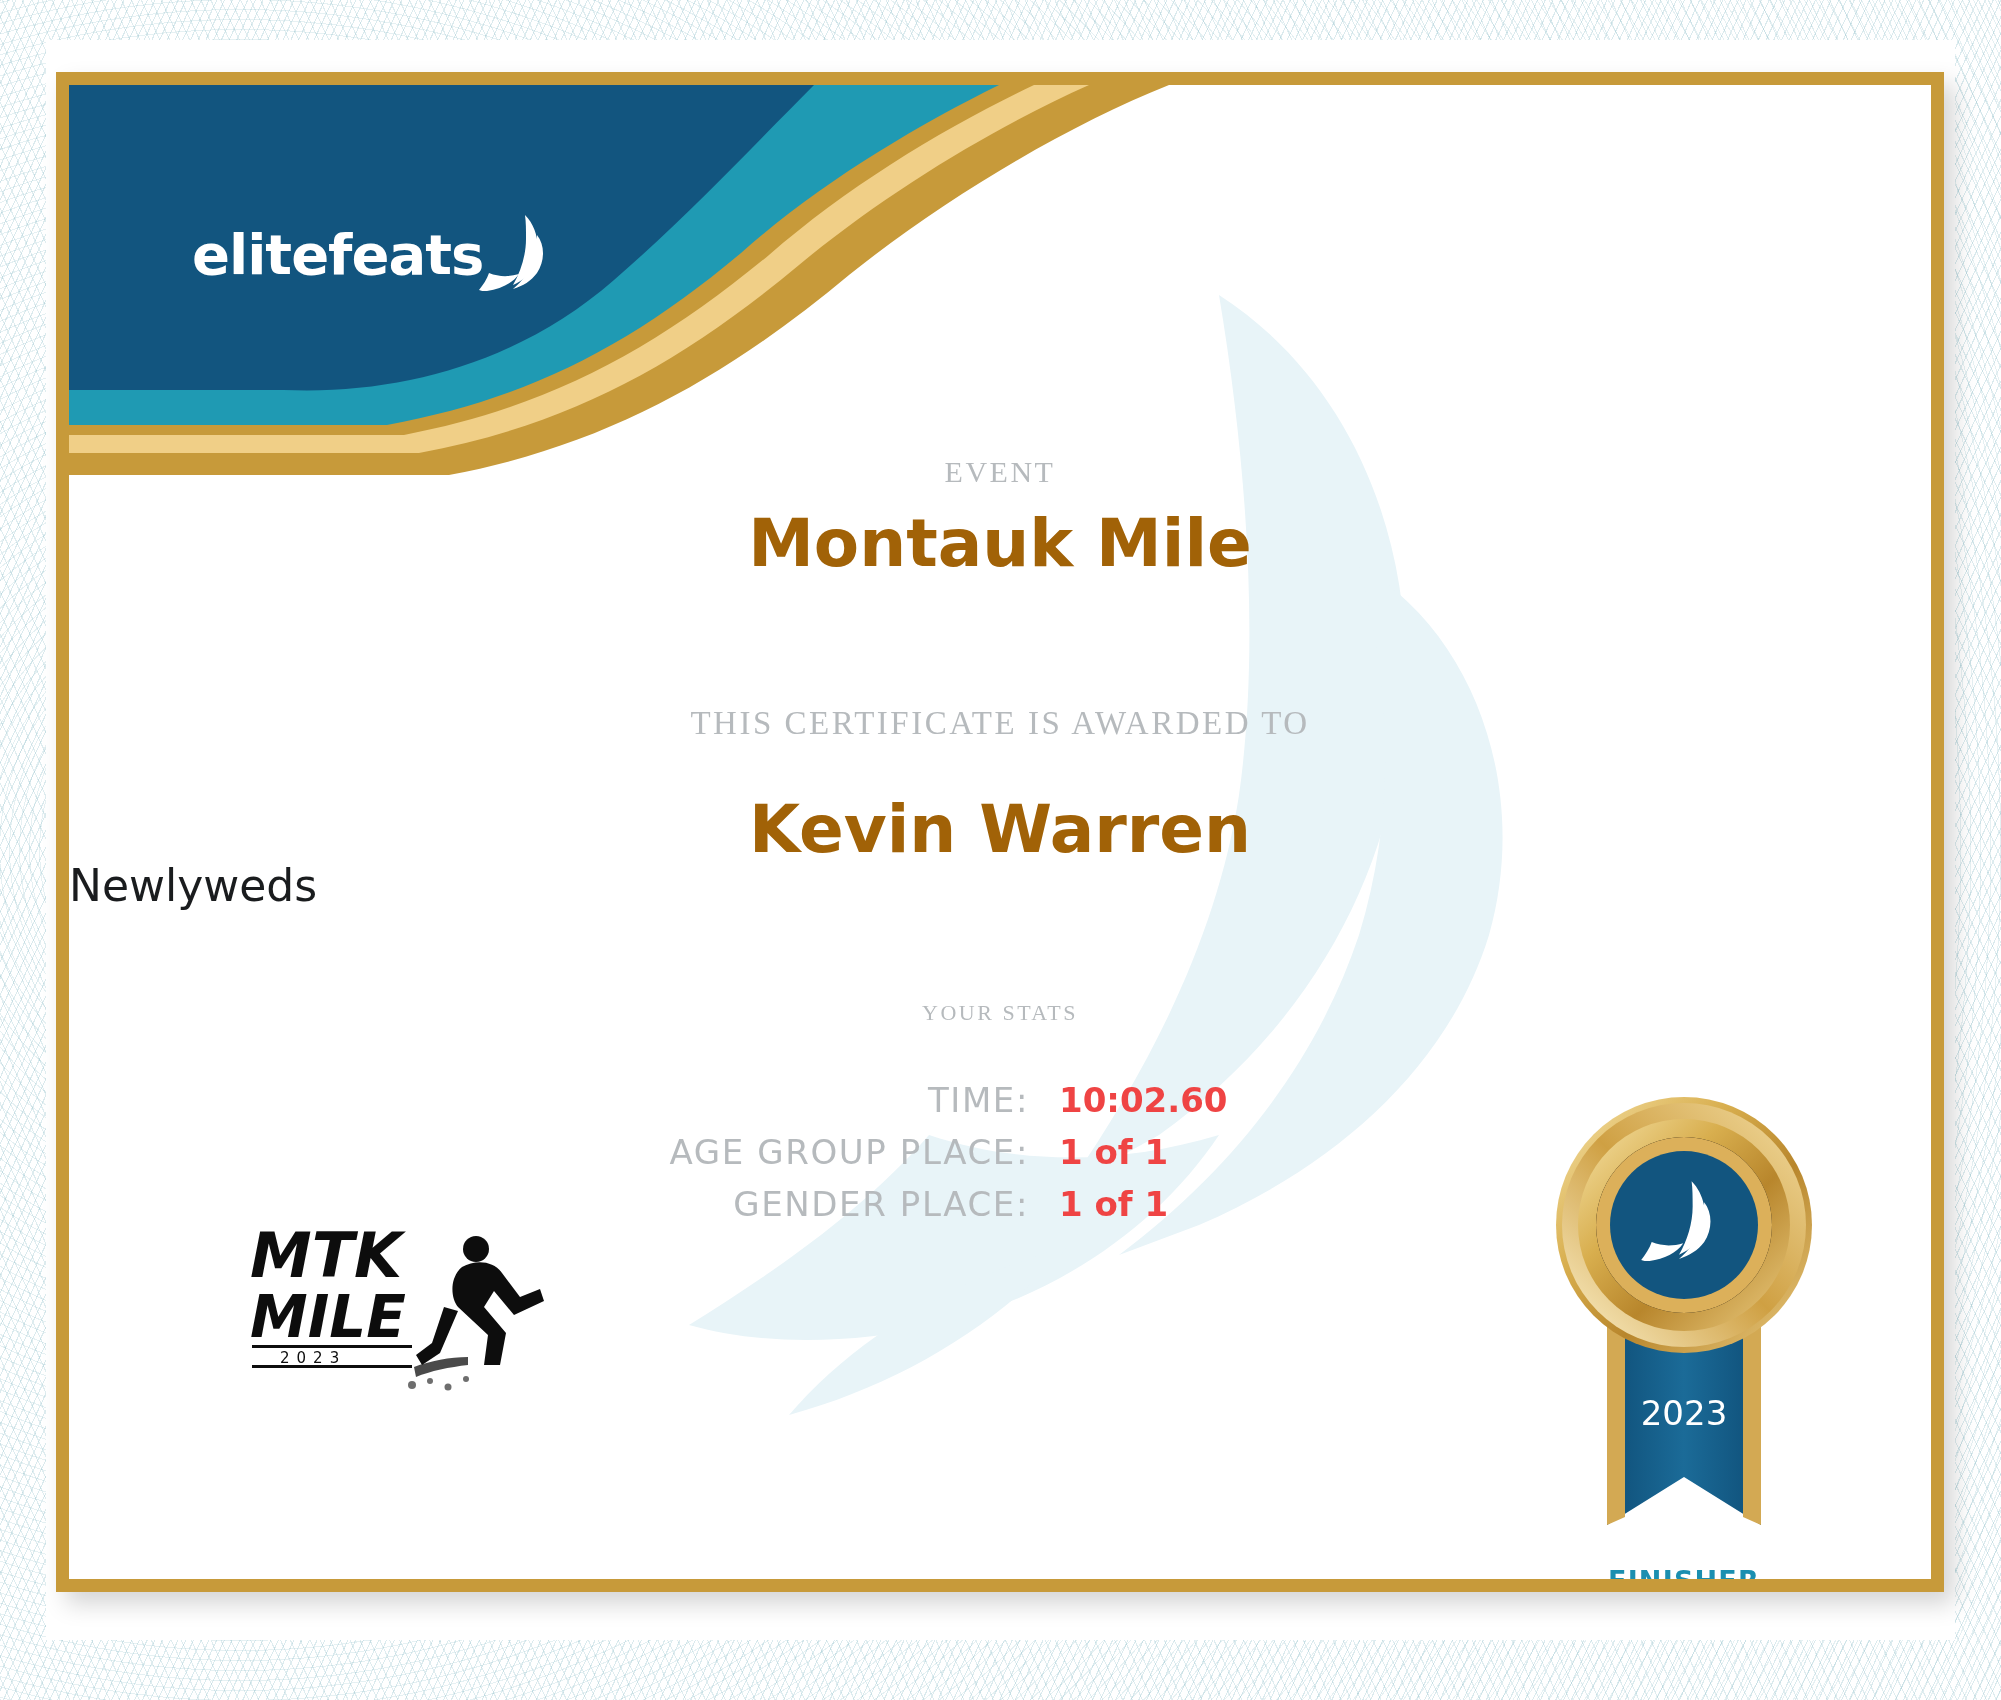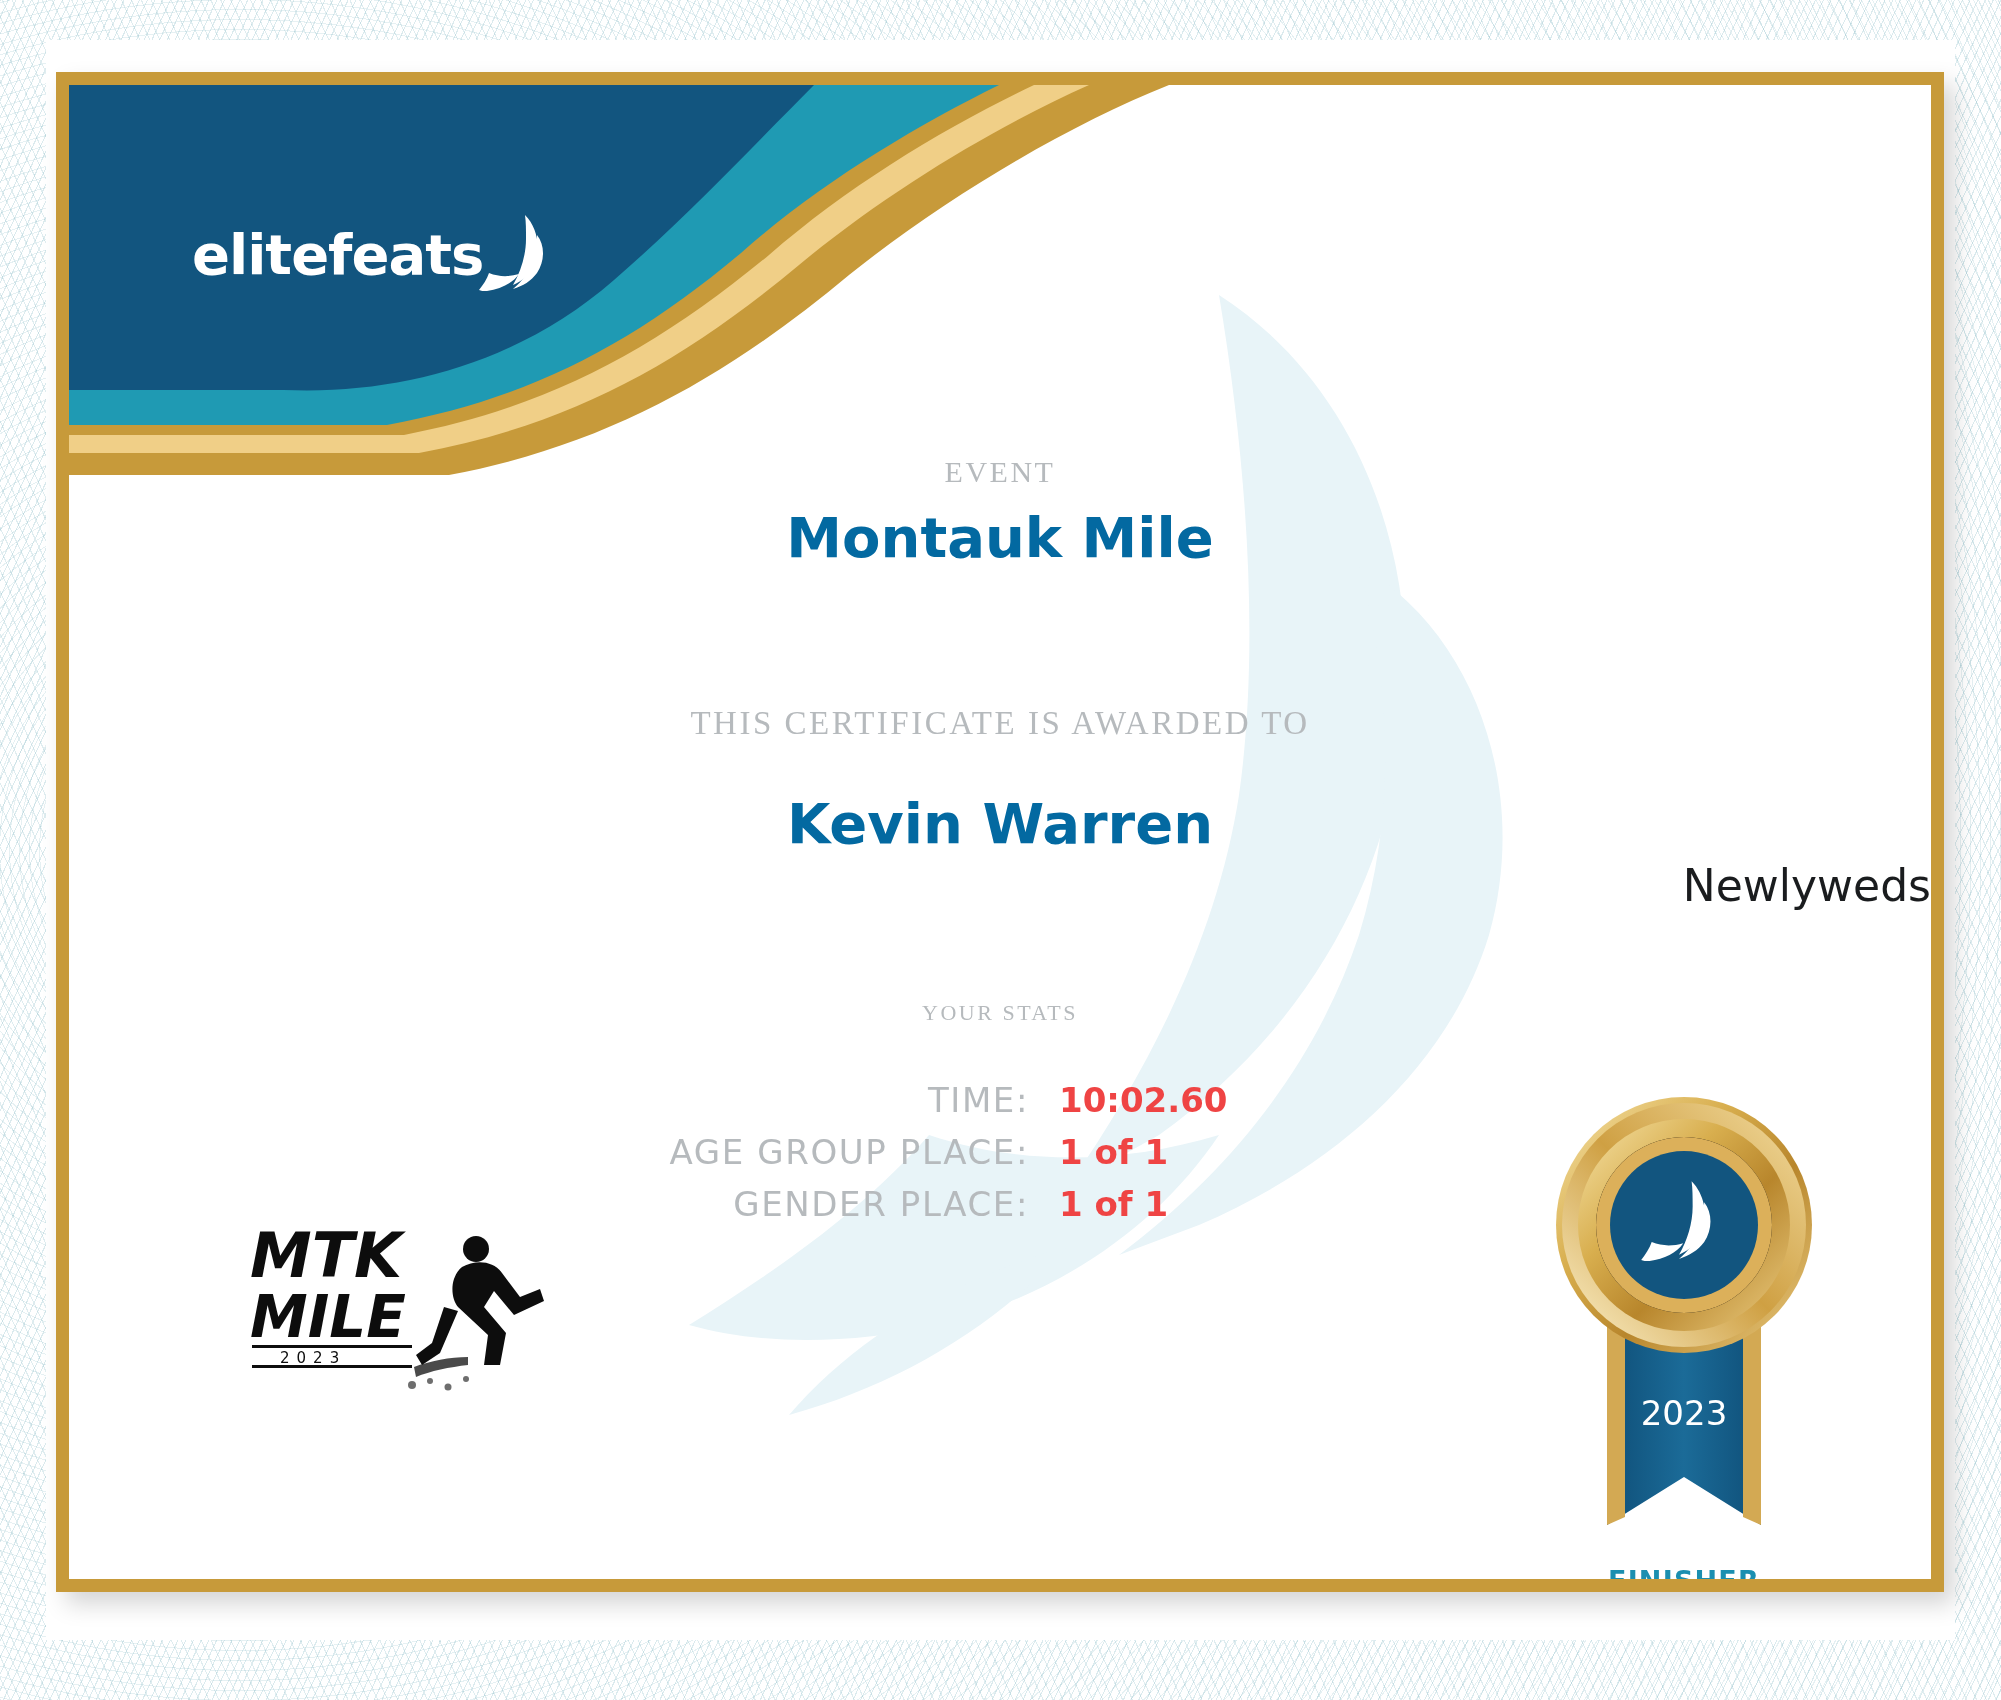--- a/index.html
+++ b/index.html
@@ -103,29 +103,29 @@
     text-align: center;
     color: #b6babd;
     letter-spacing: 2.5px;
     font-size: 30px;
     font-family: Liberation Serif, serif;
   }
   .big {
     position: absolute;
     width: 100%;
     text-align: center;
-    color: #0369a1;
+    color: #a16207;
     font-weight: bold;
-    font-size: 56px;
+    font-size: 66px;
     font-family: "DejaVu Sans", sans-serif;
   }
   .sub {
     position: absolute;
     width: 100%;
-    text-align: right;
+    text-align: left;
     color: #1a1c1e;
     font-size: 44px;
     font-family: "DejaVu Sans", sans-serif;
   }
 
   #lbl-event   { top: 370px; }
   #val-event   { top: 420px; }
   #lbl-award   { top: 620px; font-size: 33px; }
   #val-name    { top: 706px; }
   #val-team    { top: 775px; }

